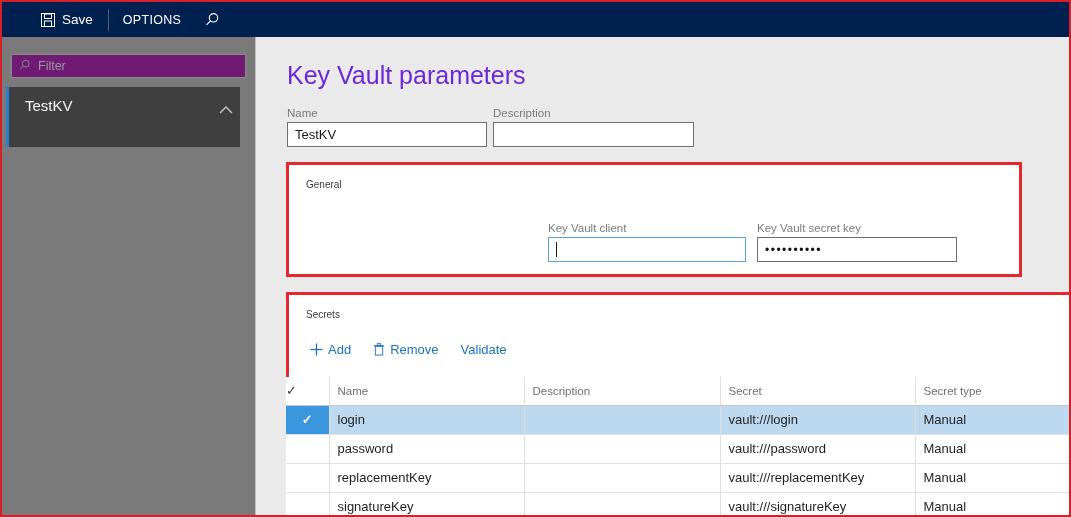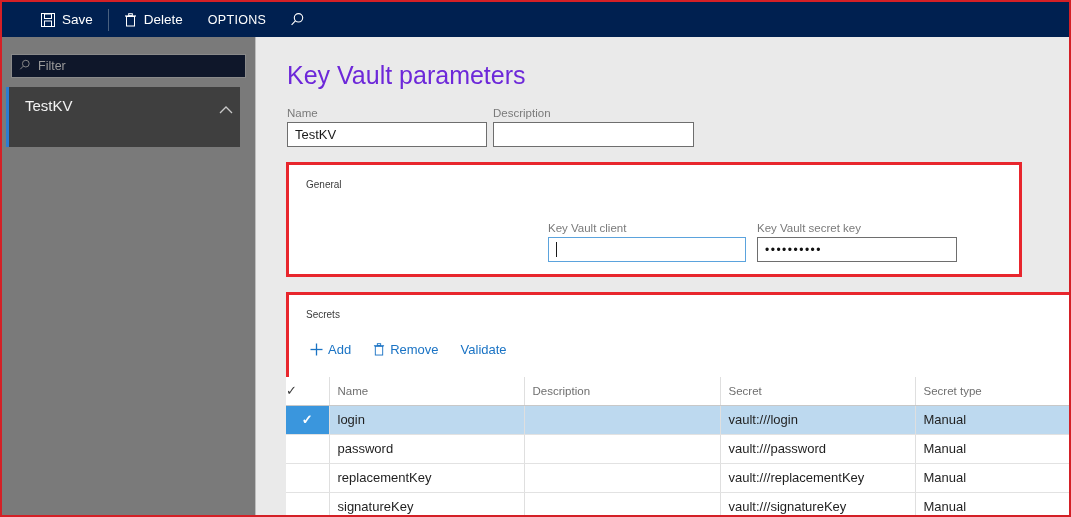--- a/index.html
+++ b/index.html
@@ -74,21 +74,21 @@
     width: 254px;
     height: 480px;
     background: #7a7a7a;
     border-right: 1px solid #bdbdbd;
   }
   .filterbox {
     position: absolute;
     left: 9px; top: 17px;
     width: 235px;
     height: 24px;
-    background: #0f172a;
+    background: #701a75;
     border: 1px solid #8a8a8a;
     display: flex;
     align-items: center;
     padding-left: 7px;
   }
   .filter-input {
     font-size: 12.5px;
     color: #9a9a9a;
     margin-left: 7px;
   }
@@ -269,30 +269,20 @@
           <rect x="3.5" y="1" width="7" height="4.5" fill="none" stroke="#ffffff" stroke-width="1"></rect>
           <rect x="3.5" y="8" width="7" height="5.5" fill="none" stroke="#ffffff" stroke-width="1"></rect>
         </svg>
       </span>
       <span>Save</span>
     </div>
 
     <div class="topbar-sep"></div>
 
 
-    <div class="topbar-btn">
-      <span class="glyph">
-        <svg width="13" height="14" viewBox="0 0 13 14">
-          <rect x="2.5" y="3.5" width="8" height="9.5" fill="none" stroke="#ffffff" stroke-width="1"></rect>
-          <line x1="1" y1="3" x2="12" y2="3" stroke="#ffffff" stroke-width="1.2"></line>
-          <rect x="4.7" y="0.7" width="3.6" height="2" fill="none" stroke="#ffffff" stroke-width="1"></rect>
-        </svg>
-      </span>
-      <span>Delete</span>
-    </div>
 
     <div class="topbar-btn topbar-opts">
       <span>OPTIONS</span>
     </div>
 
     <div class="topbar-btn topbar-search">
       <span class="glyph" style="margin:0;">
         <svg width="15" height="15" viewBox="0 0 15 15">
           <circle cx="8.5" cy="5.8" r="4.2" fill="none" stroke="#ffffff" stroke-width="1.1"></circle>
           <line x1="5.4" y1="8.9" x2="1.6" y2="12.8" stroke="#ffffff" stroke-width="1.1"></line>

